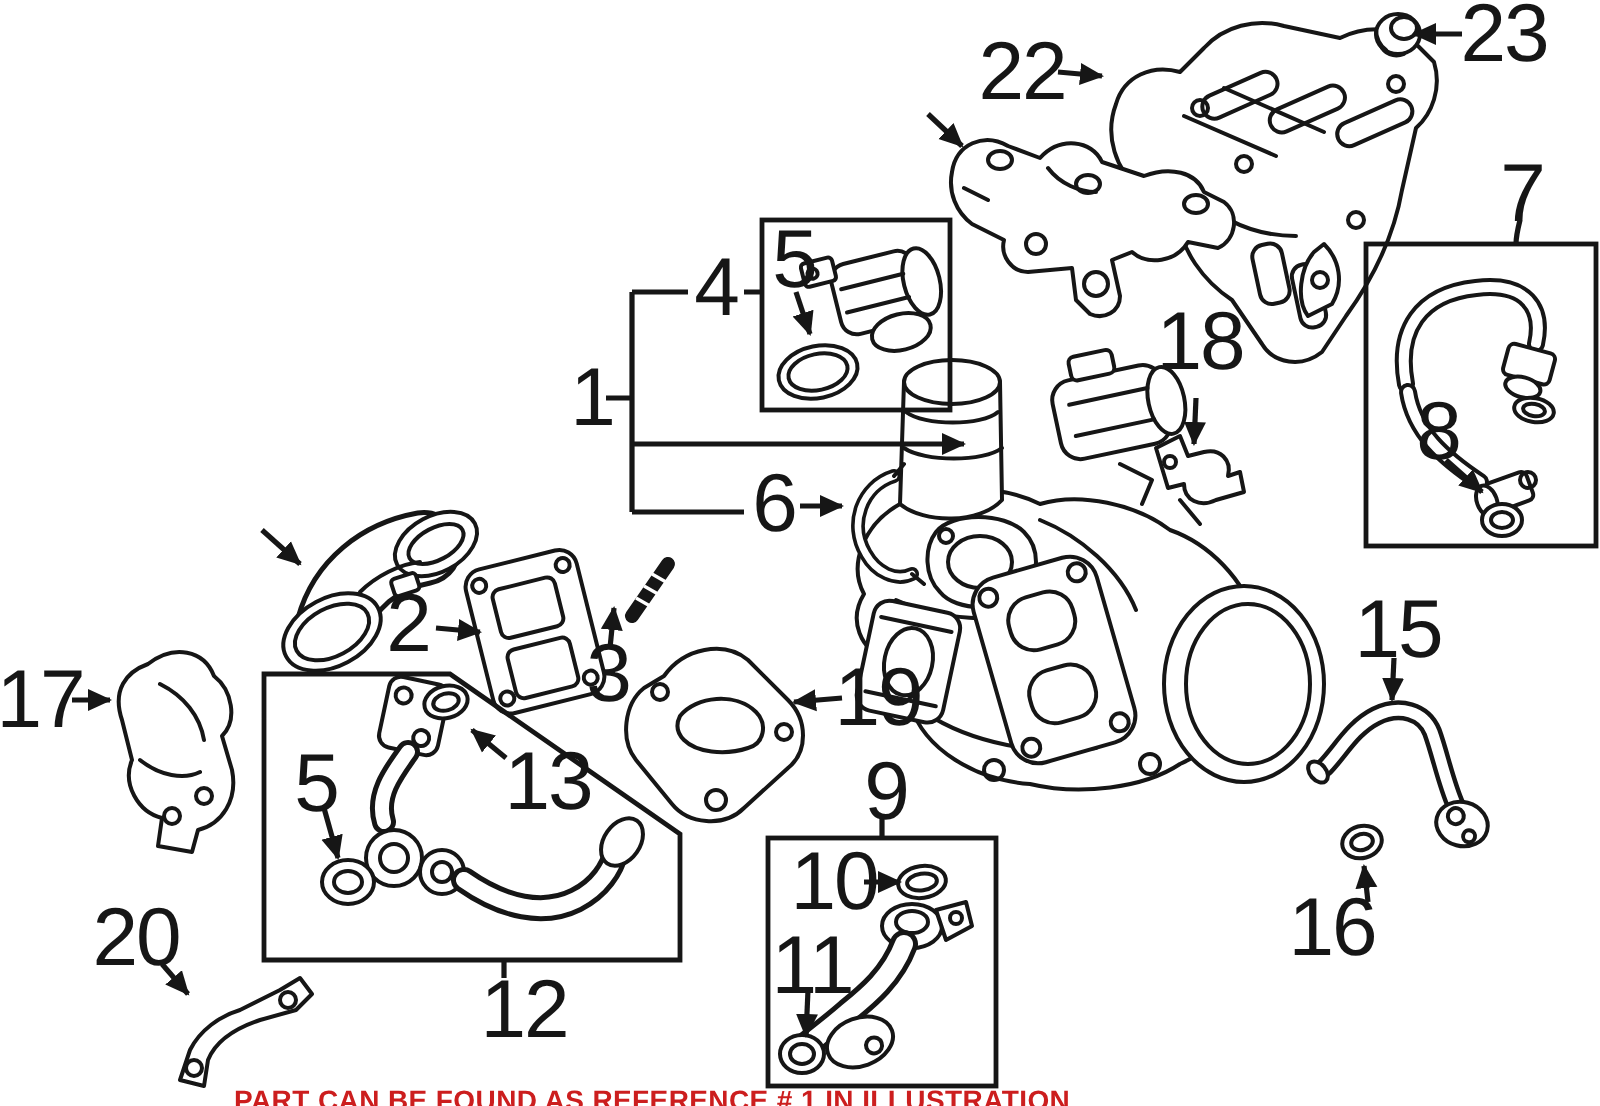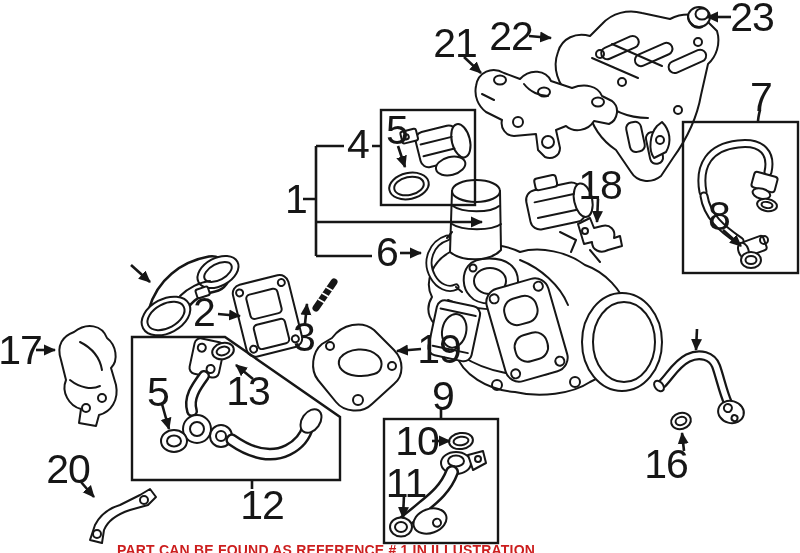--- a/index.html
+++ b/index.html
@@ -330,25 +330,25 @@
   <div class="callout" style="left:304px;top:337px">3</div>
   <div class="callout" style="left:358px;top:144px">4</div>
   <div class="callout" style="left:397px;top:130px">5</div>
   <div class="callout" style="left:387px;top:252px">6</div>
   <div class="callout" style="left:761px;top:97px">7</div>
   <div class="callout" style="left:719px;top:216px">8</div>
   <div class="callout" style="left:443px;top:396px">9</div>
   <div class="callout" style="left:417px;top:441px">10</div>
   <div class="callout" style="left:406px;top:483px">11</div>
   <div class="callout" style="left:262px;top:505px">12</div>
-  <div class="callout" style="left:248px;top:391px">13</div>
+  <div class="callout" style="left:274px;top:391px">13</div>
   <div class="callout" style="left:158px;top:392px">5</div>
+  <div class="callout" style="left:699px;top:315px">15</div>
   <div class="callout" style="left:666px;top:464px">16</div>
   <div class="callout" style="left:20px;top:350px">17</div>
-  <div class="callout" style="left:600px;top:185px">18</div>
+  <div class="callout" style="left:600px;top:171px">18</div>
   <div class="callout" style="left:439px;top:349px">19</div>
   <div class="callout" style="left:68px;top:469px">20</div>
-  <div class="callout" style="left:455px;top:43px">21</div>
   <div class="callout" style="left:511px;top:36px">22</div>
   <div class="callout" style="left:752px;top:17px">23</div>
 
   <div class="footer-note" style="color: rgb(204, 30, 30);">PART CAN BE FOUND AS REFERENCE # 1 IN ILLUSTRATION</div>
 </div>
 
 </body></html>

